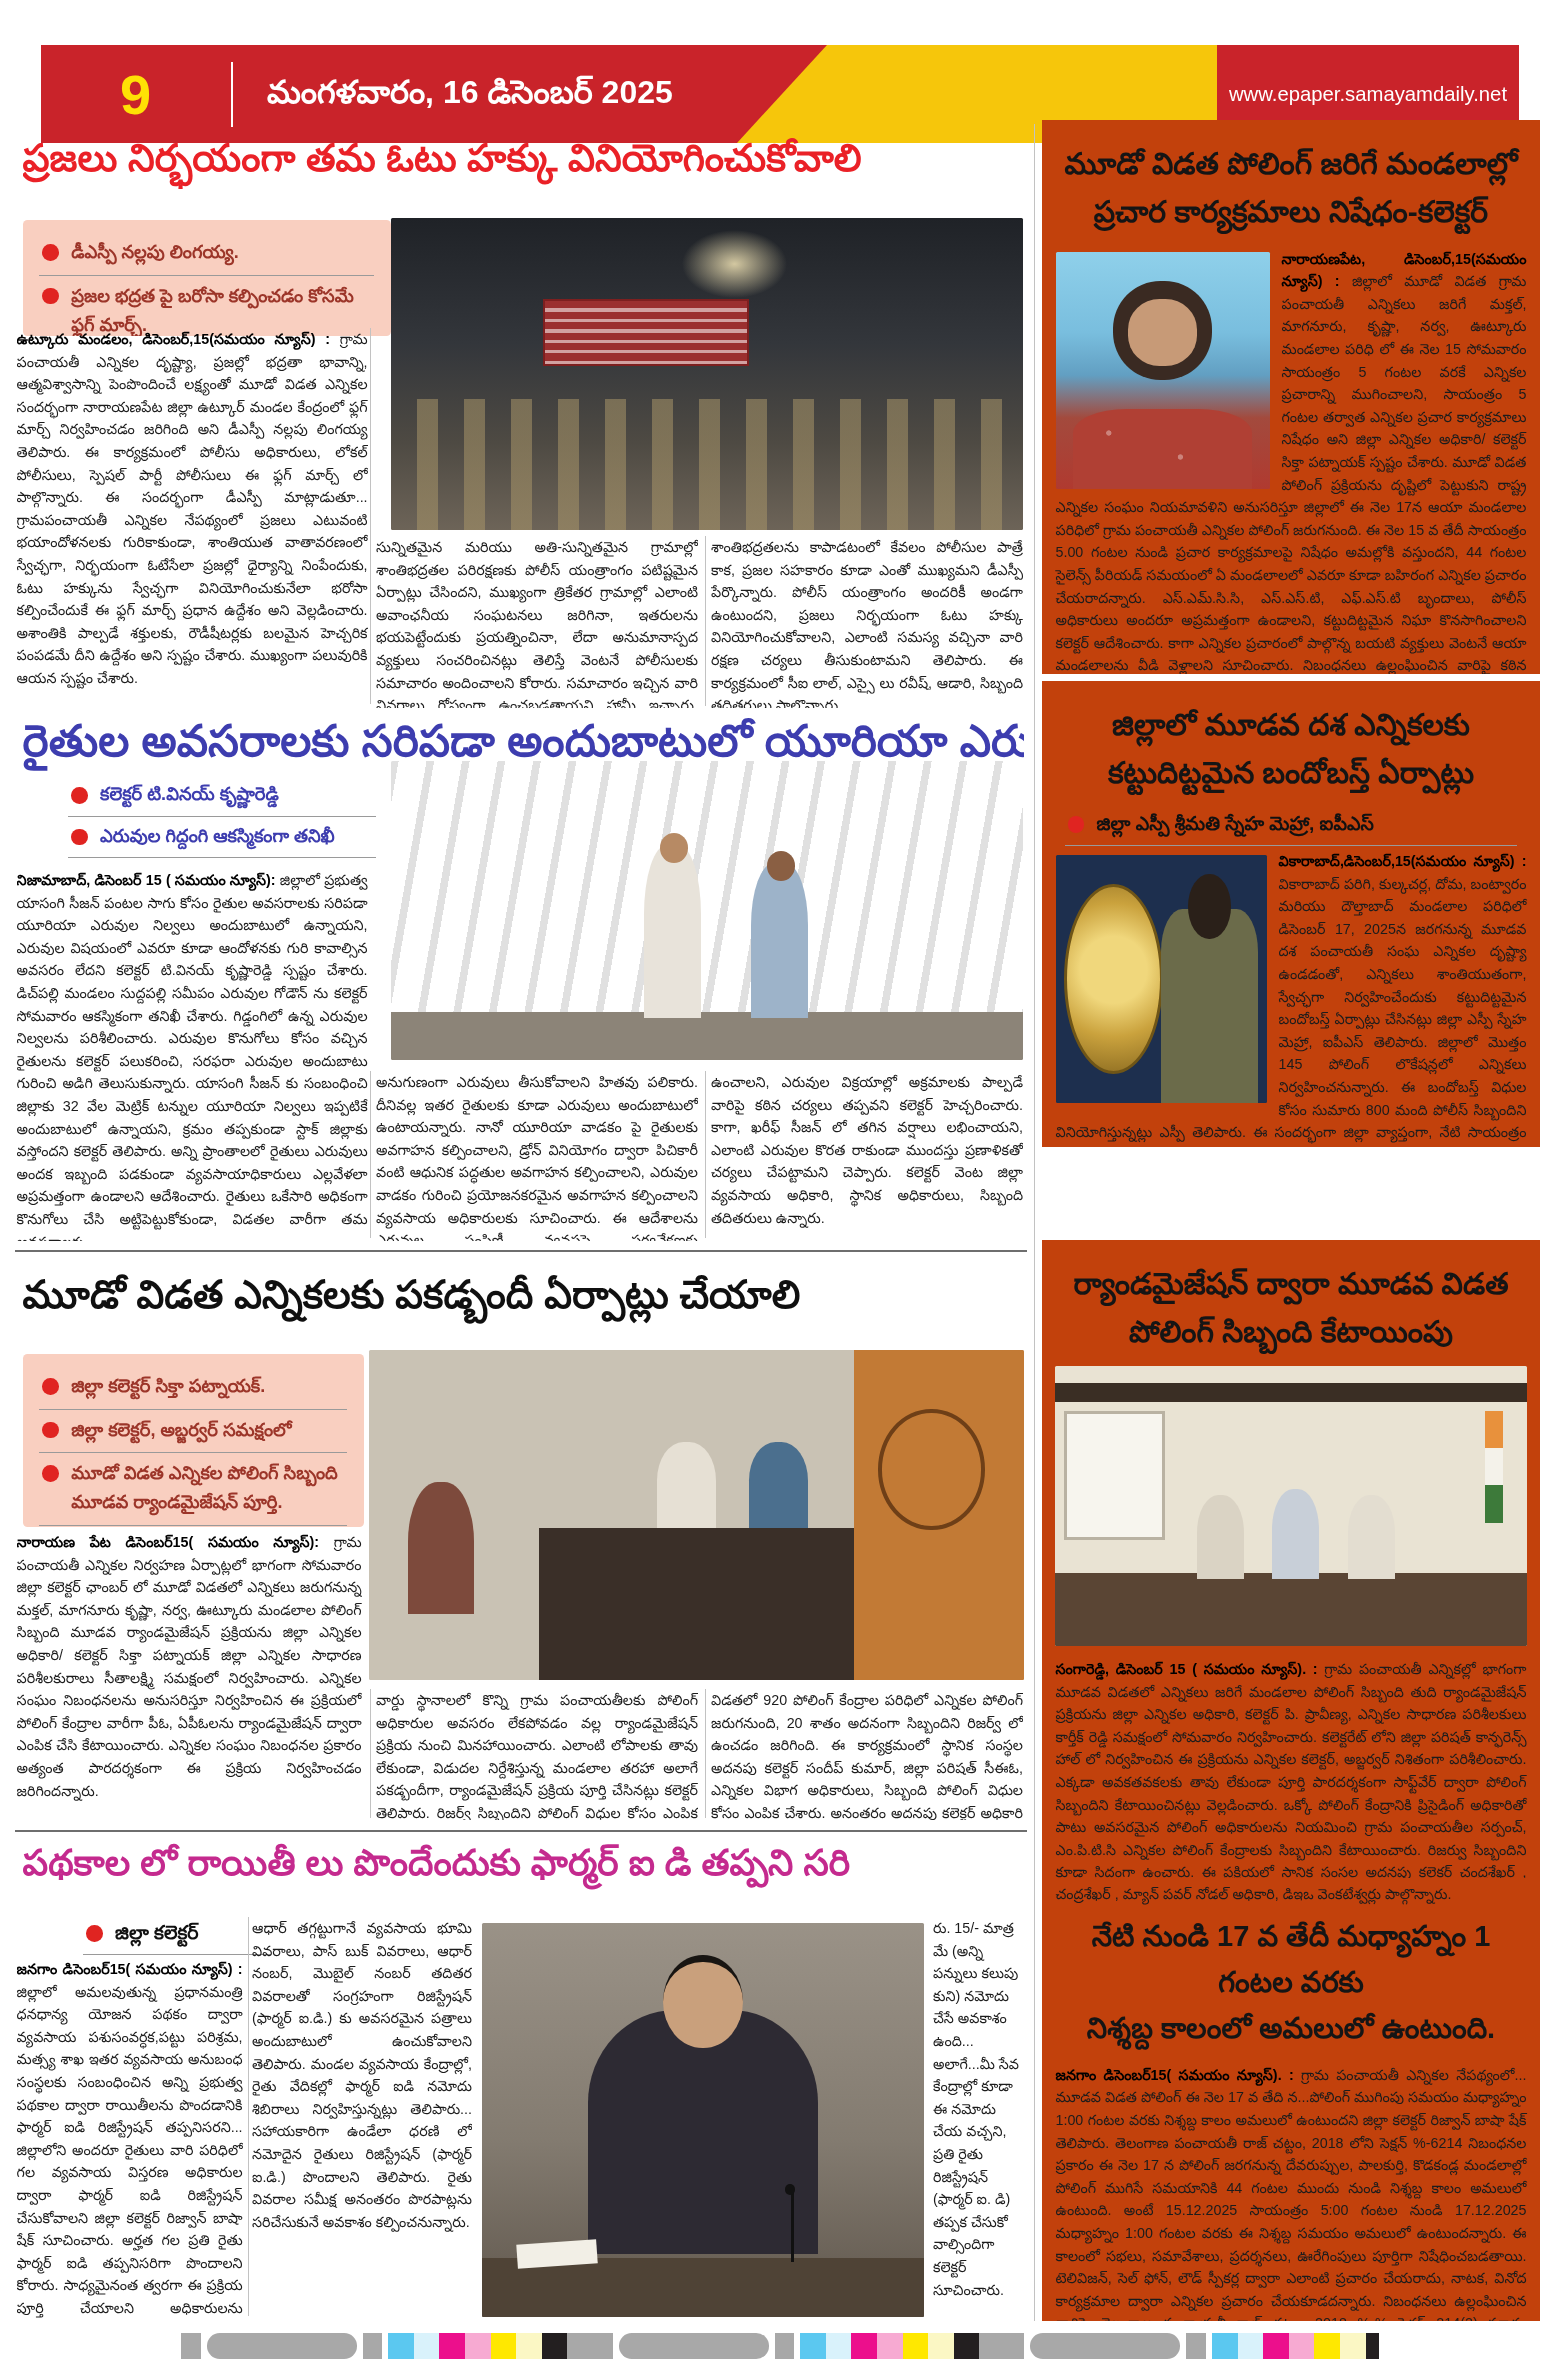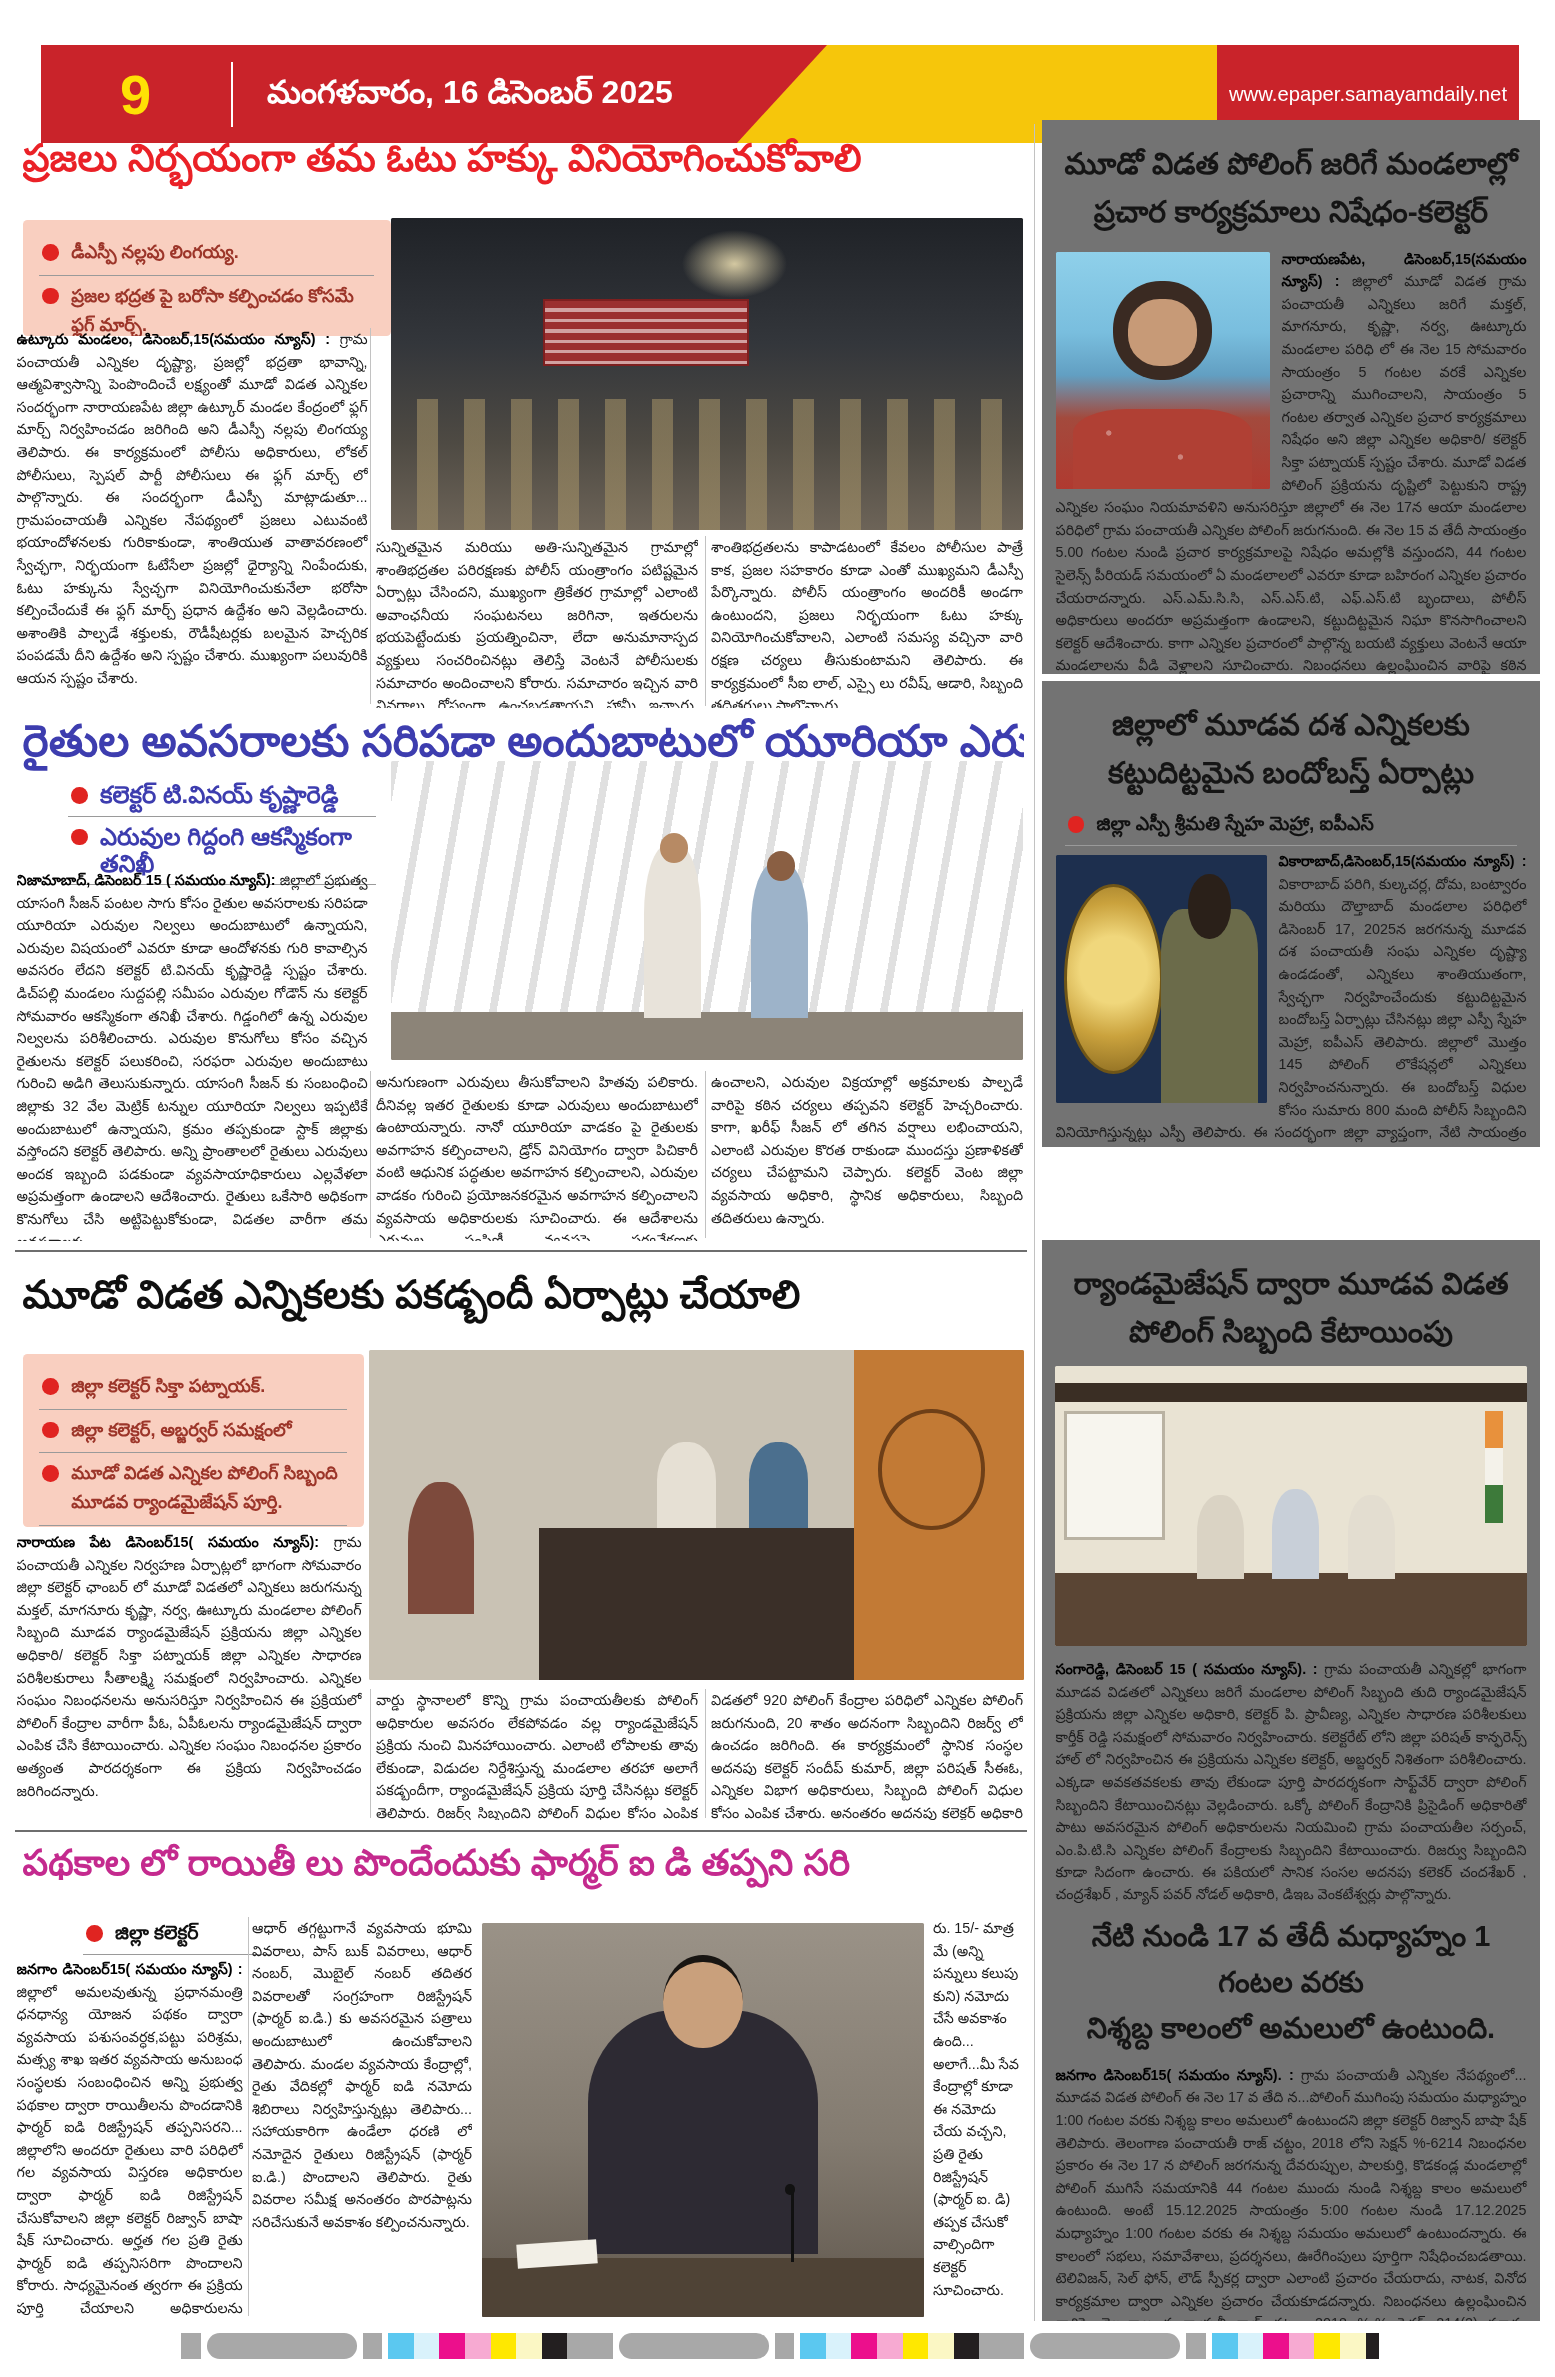--- a/index.html
+++ b/index.html
@@ -32,26 +32,26 @@
   .hrule{position:absolute;height:1.5px;background:#6e6e6e;}
 
   
   .bullet-box{position:absolute;background:#f9cfc0;border-radius:4.5px;padding:12px 16.6px;overflow:hidden;}
   ul.bullets{list-style:none;margin:0;padding:0;}
   ul.bullets li{position:relative;padding:6px 0 7.5px 32px;font-weight:bold;
      border-bottom:0.8px solid #9a9a9a;}
   ul.bullets li:last-child{border-bottom:0.8px solid #9a9a9a;}
   ul.bullets li::before{content:"";position:absolute;left:3px;top:12px;width:16.6px;height:16.6px;border-radius:50%;background:#e02421;}
   .maroon li{color:#9c3529;font-size:18px;line-height:29px;}
-  .blue-b li{color:#3d3daf;font-size:24px;line-height:27px;}
+  .blue-b li{color:#3d3daf;font-size:18px;line-height:27px;}
   .plain-b li{color:#111;font-size:19px;line-height:27px;}
   ul.bullets.no-box li{border-bottom:0.8px solid #9a9a9a;}
 
   
-  .blue-block{position:absolute;left:1042px;width:498px;background:#737373;overflow:hidden;}
+  .blue-block{position:absolute;left:1042px;width:498px;background:#c2410c;overflow:hidden;}
   .rt-body{padding:4.5px 13.5px 0 13.5px;}
   .float-l{float:left;margin:4.5px 12px 4.5px 0;}
 
   
   .photo{position:absolute;overflow:hidden;border-radius:1.5px;}
   .ph-child{position:absolute;}
   .photoA{background:linear-gradient(180deg,#1f2227 0%,#33363b 40%,#4e4a43 72%,#6d6458 100%);}
   .pa-glow{left:46%;top:4%;width:105px;height:68px;border-radius:50%;
      background:radial-gradient(closest-side,rgba(255,240,190,.8),rgba(255,240,190,0));}
   .pa-banner{left:24%;top:26%;width:32%;height:20%;background:#9b2f2f;border:2.3px solid #7d1f1f;

